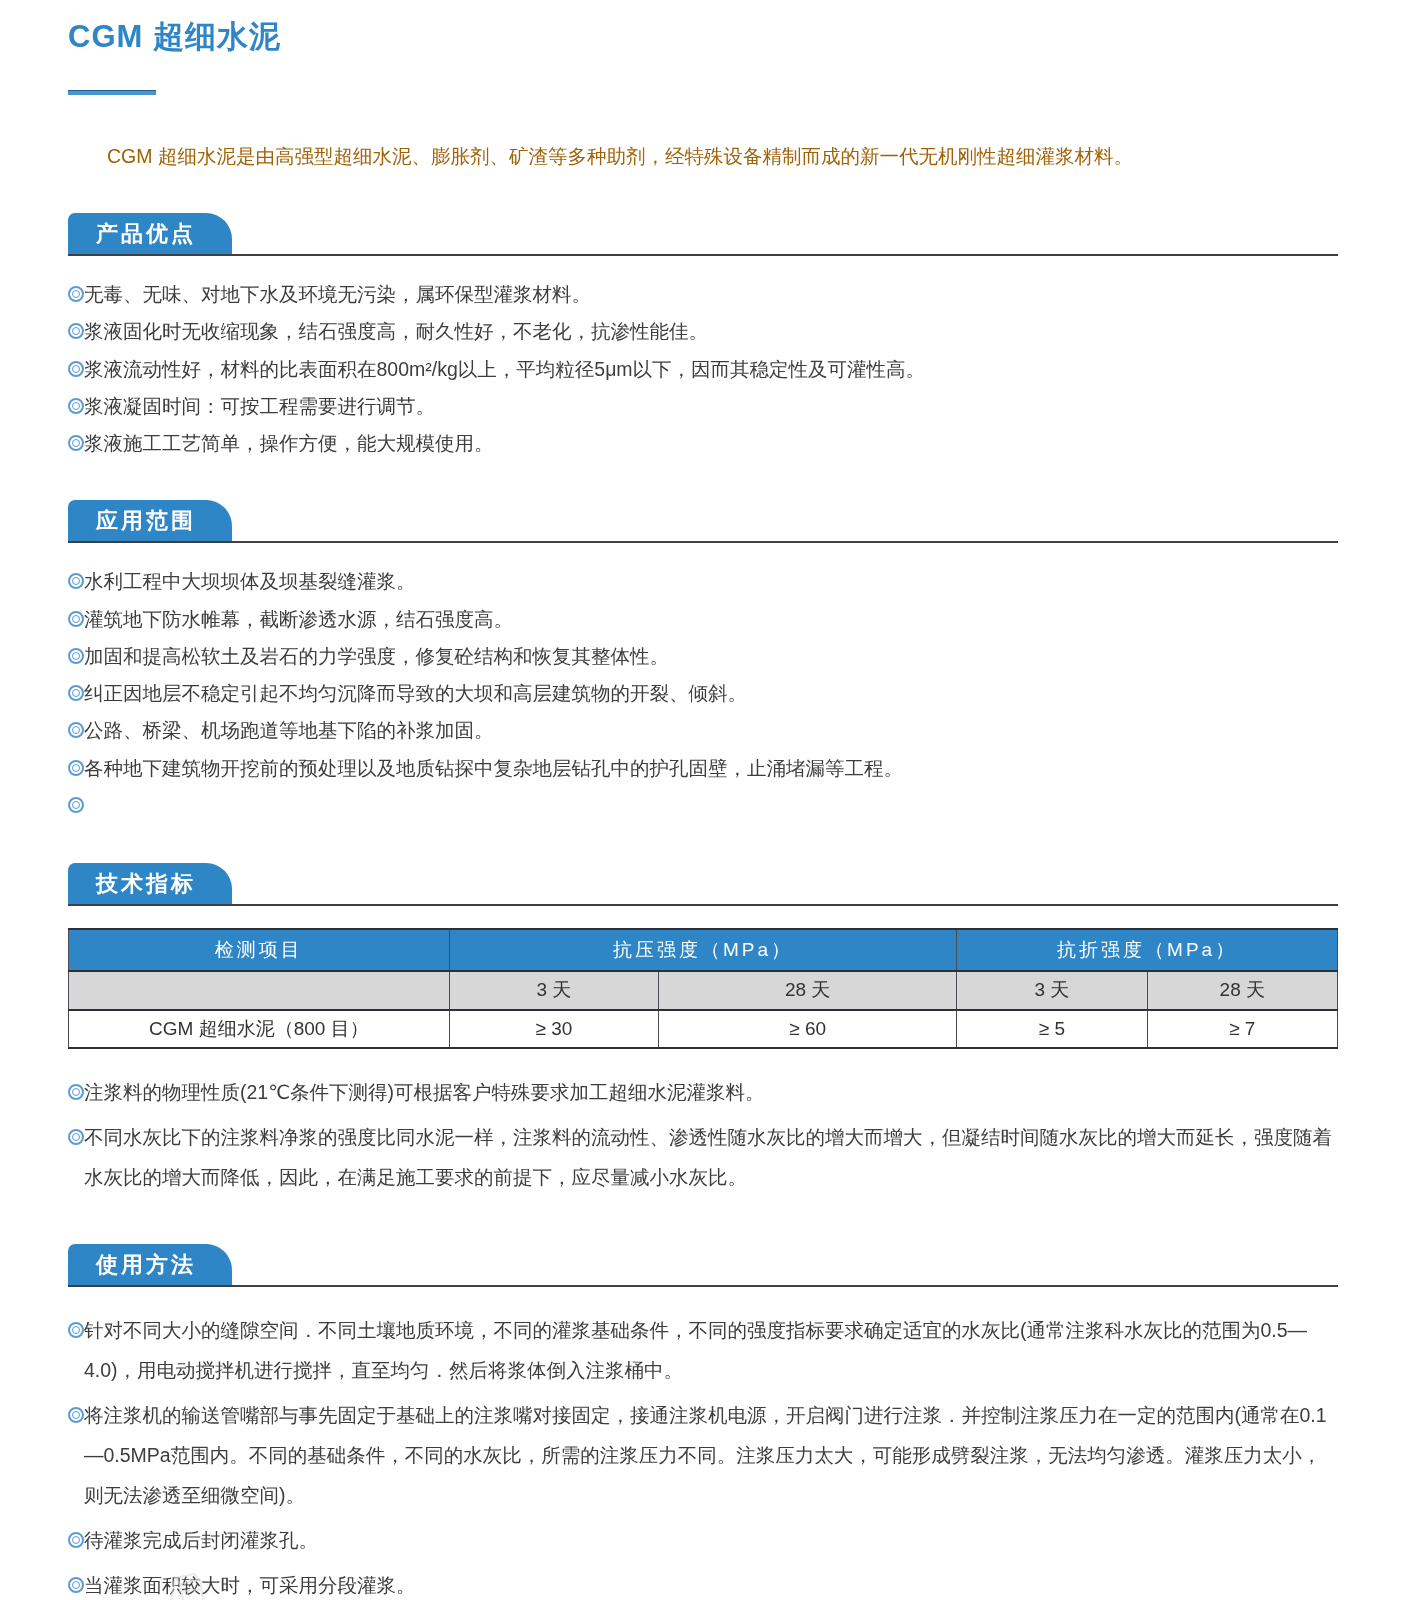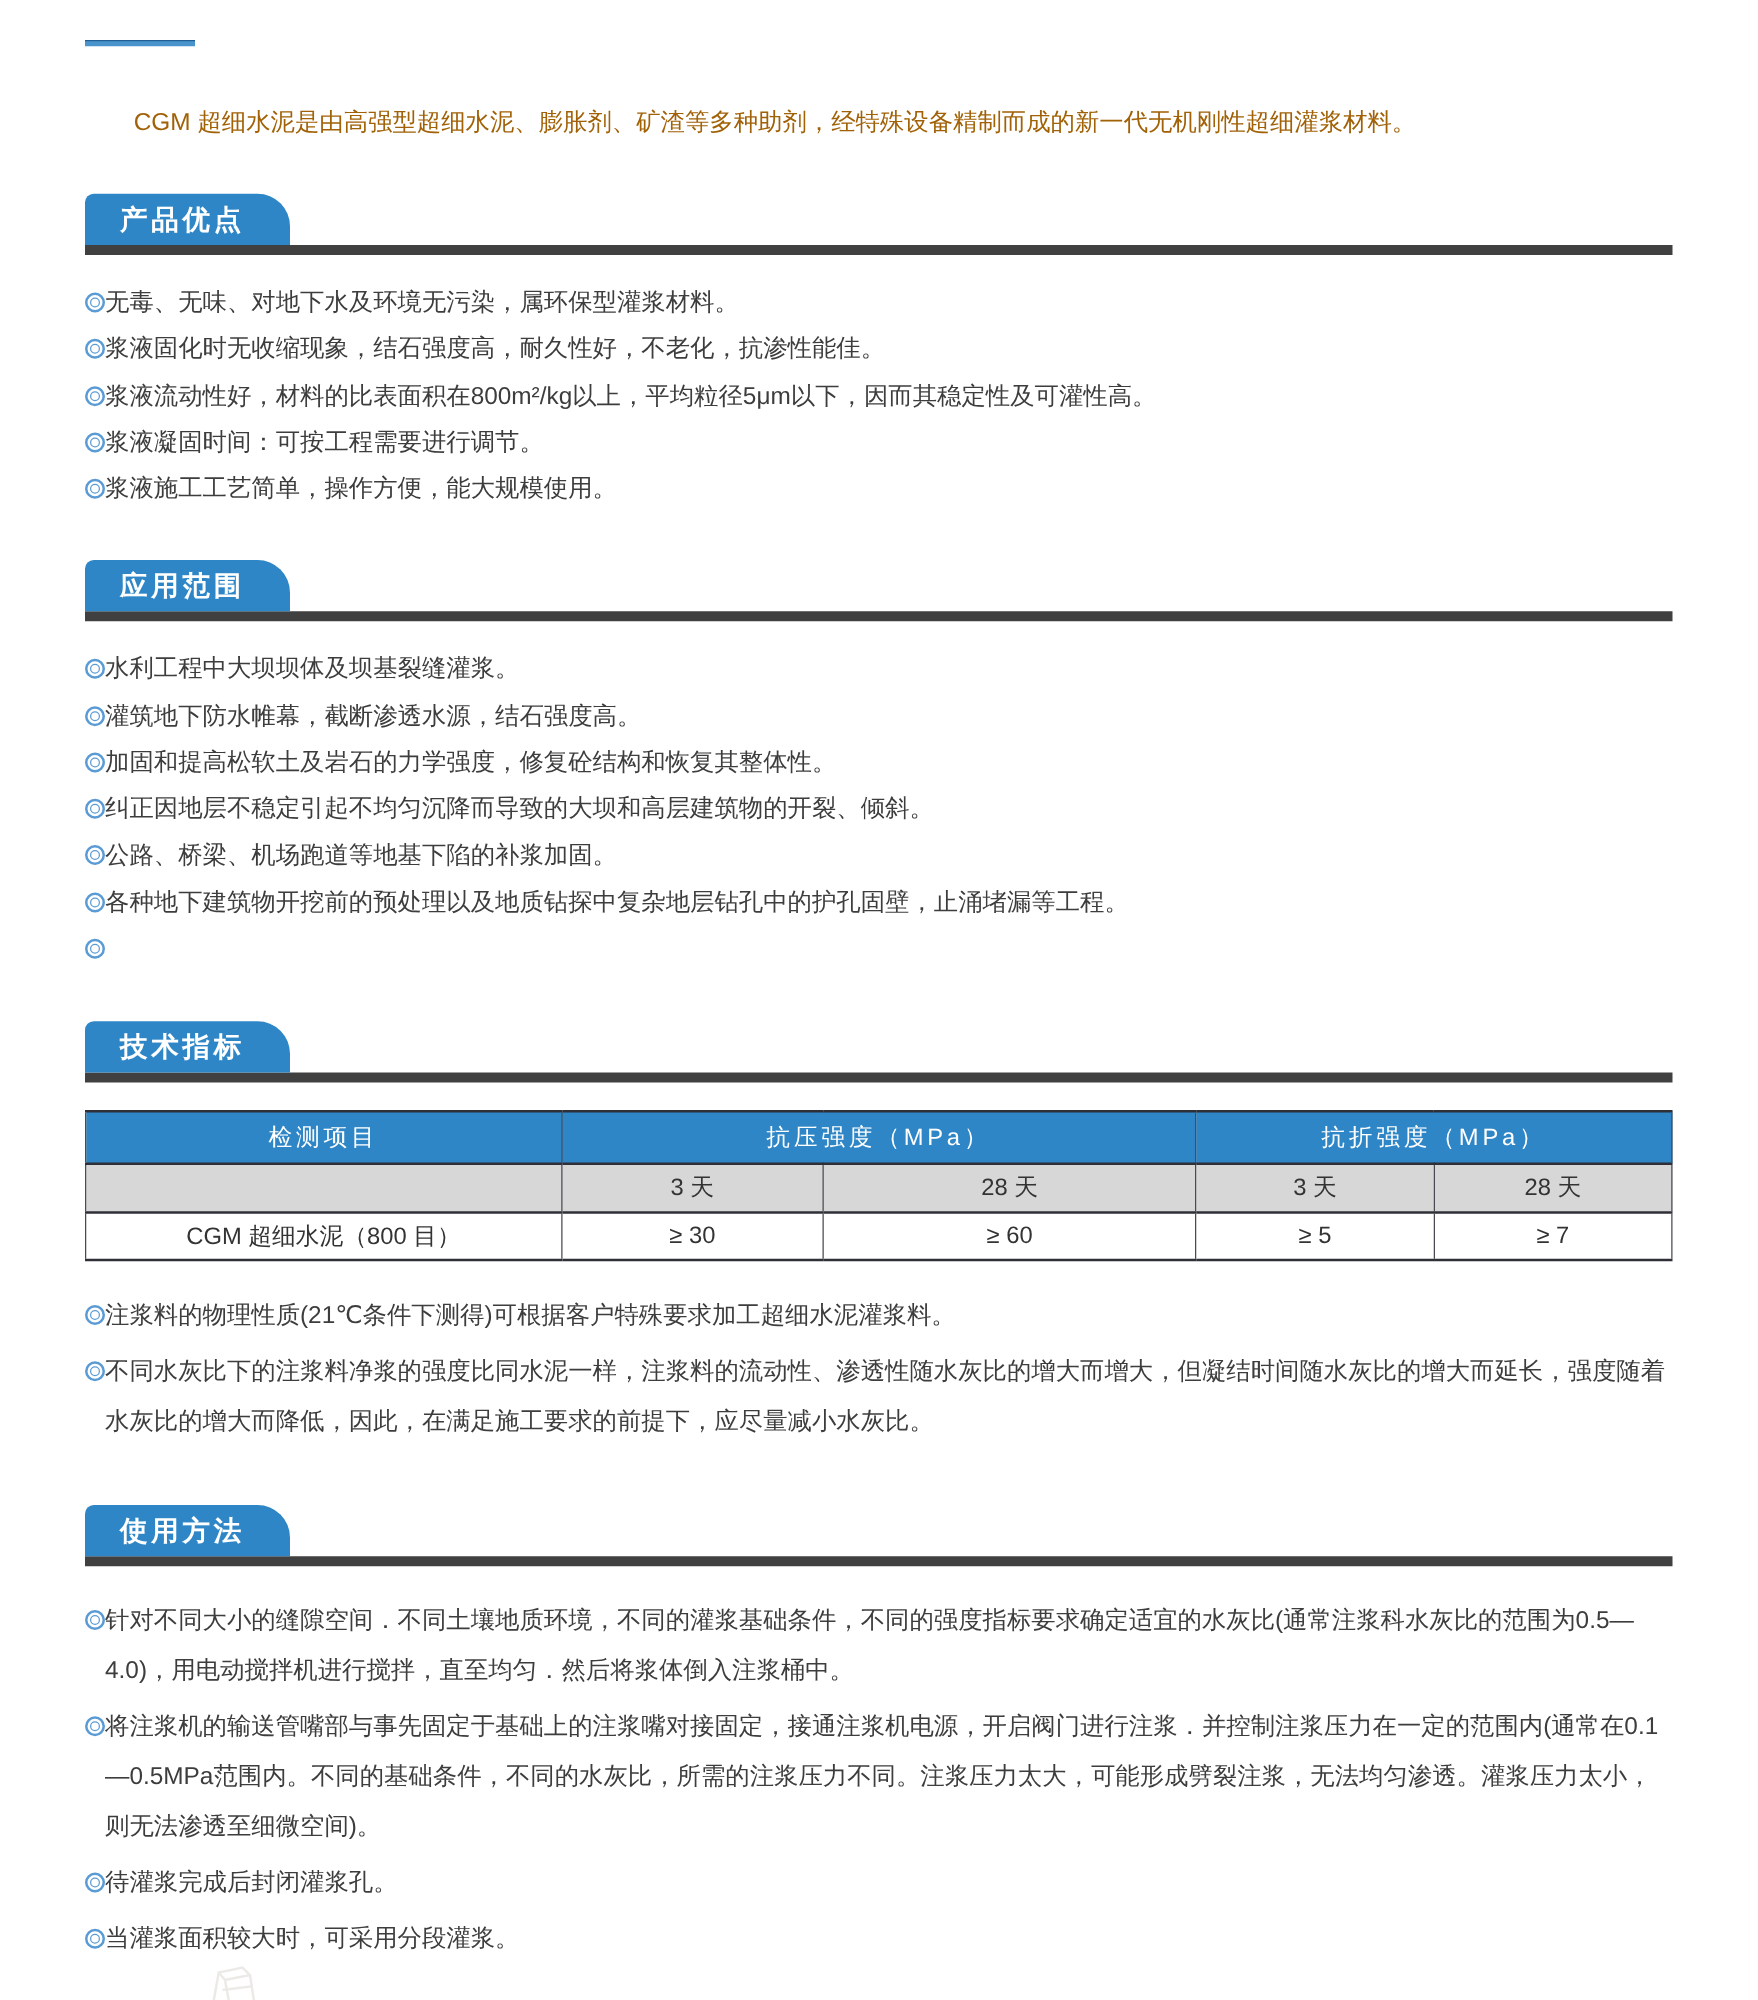--- a/index.html
+++ b/index.html
@@ -28,21 +28,21 @@
   }
   .intro{
     margin:46px 0 0 0;
     font-size:19.5px;
     line-height:1.55;
     text-indent:2em;
     color:#a16207;
   }
   .section-header{
     margin-top:42px;
-    border-bottom:8px solid #404040;
+    border-bottom:2px solid #404040;
     line-height:0;
   }
   .section-tab{
     display:inline-block;
     background:#2e86c6;
     color:#ffffff;
     font-size:22px;
     font-weight:bold;
     letter-spacing:3px;
     line-height:1;
@@ -110,20 +110,21 @@
     left:142px;
     bottom:-6px;
     opacity:0.55;
   }
 </style>
 </head>
 <body>
 
 <div class="page">
 
+  <h1 class="doc-title">CGM 超细水泥</h1>
   <div class="title-dash"></div>
 
   <p class="intro">CGM 超细水泥是由高强型超细水泥、膨胀剂、矿渣等多种助剂，经特殊设备精制而成的新一代无机刚性超细灌浆材料。</p>
 
   <div class="section-header">
     <span class="section-tab">产品优点</span>
   </div>
   <ul class="bullets">
 
       <li>

